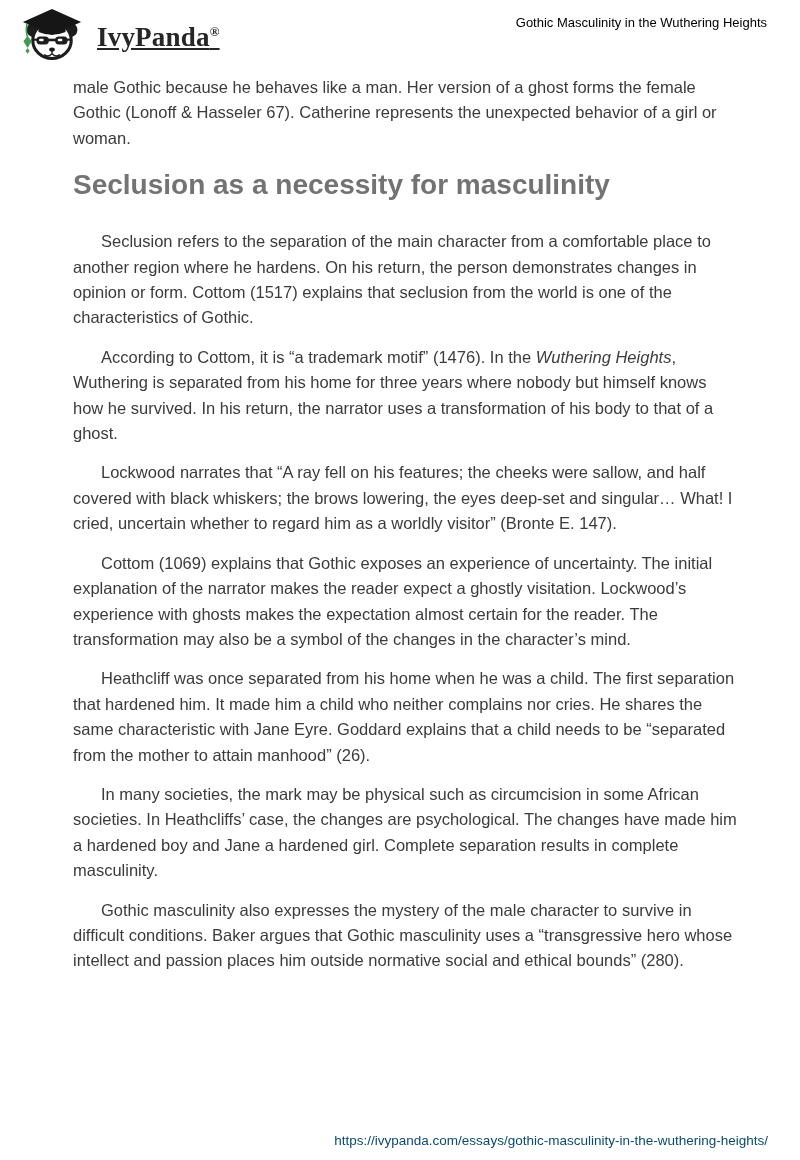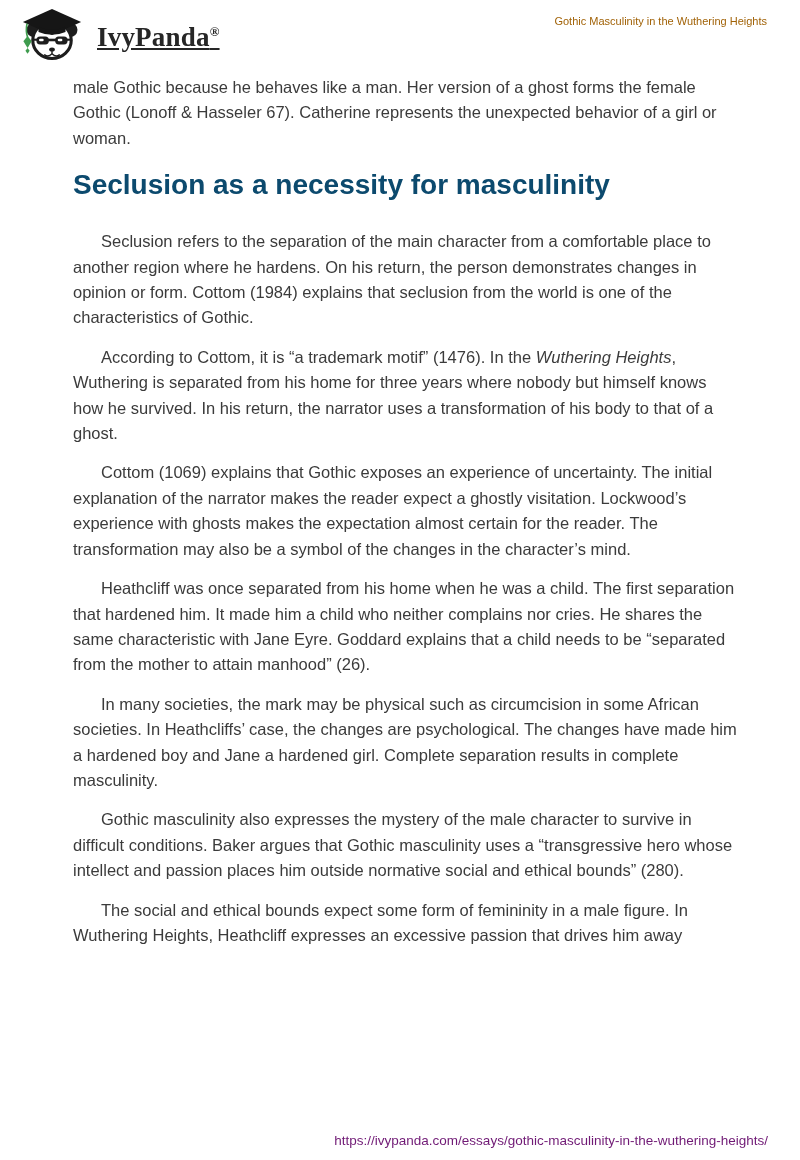--- a/index.html
+++ b/index.html
@@ -47,56 +47,56 @@
     margin-top: 6px;
     text-decoration: underline;
   }
   .logo-text sup {
     font-size: 13px;
     font-weight: 700;
     vertical-align: super;
     line-height: 0;
   }
   .running-title {
-    font-size: 11px;
-    color: #a16207;
+    font-size: 13px;
+    color: #000000;
     margin-top: 7px;
     text-align: right;
   }
 
   
   .content {
     padding: 9px 62px 0 73px;
   }
   .content p {
     font-size: 16.5px;
     line-height: 25.4px;
     margin: 0 0 14px 0;
     color: #3b3b3b;
   }
   .content p.indented {
     text-indent: 28px;
   }
   h1.section-heading {
     font-size: 28px;
     font-weight: 700;
-    color: #0c4a6e;
+    color: #737373;
     line-height: 32px;
     margin: 18px 0 28px 0;
     letter-spacing: 0;
   }
   em { }
 
   
   .footer {
     position: absolute;
     right: 32px;
     bottom: 12px;
     font-size: 13.5px;
-    color: #701a75;
+    color: #0c4a6e;
     text-decoration: none;
   }
 </style>
 </head>
 <body>
 
 <div class="page">
 
   <div class="header">
     <div class="logo">
@@ -128,31 +128,31 @@
       <div class="logo-text"><span>IvyPanda</span><sup>®</sup></div>
     </div>
     <div class="running-title">Gothic Masculinity in the Wuthering Heights</div>
   </div>
 
   <div class="content">
     <p>male Gothic because he behaves like a man. Her version of a ghost forms the female Gothic (Lonoff &amp; Hasseler 67). Catherine represents the unexpected behavior of a girl or woman.</p>
 
     <h1 class="section-heading">Seclusion as a necessity for masculinity</h1>
 
-    <p class="indented">Seclusion refers to the separation of the main character from a comfortable place to another region where he hardens. On his return, the person demonstrates changes in opinion or form. Cottom (1984) explains that seclusion from the world is one of the characteristics of Gothic.</p>
+    <p class="indented">Seclusion refers to the separation of the main character from a comfortable place to another region where he hardens. On his return, the person demonstrates changes in opinion or form. Cottom (1517) explains that seclusion from the world is one of the characteristics of Gothic.</p>
 
     <p class="indented"><span>According to Cottom, it is “a trademark motif” (1476). In the </span><em>Wuthering Heights</em><span>, Wuthering is separated from his home for three years where nobody but himself knows how he survived. In his return, the narrator uses a transformation of his body to that of a ghost.</span></p>
 
+    <p class="indented">Lockwood narrates that “A ray fell on his features; the cheeks were sallow, and half covered with black whiskers; the brows lowering, the eyes deep-set and singular… What! I cried, uncertain whether to regard him as a worldly visitor” (Bronte E. 147).</p>
 
     <p class="indented">Cottom (1069) explains that Gothic exposes an experience of uncertainty. The initial explanation of the narrator makes the reader expect a ghostly visitation. Lockwood’s experience with ghosts makes the expectation almost certain for the reader. The transformation may also be a symbol of the changes in the character’s mind.</p>
 
     <p class="indented">Heathcliff was once separated from his home when he was a child. The first separation that hardened him. It made him a child who neither complains nor cries. He shares the same characteristic with Jane Eyre. Goddard explains that a child needs to be “separated from the mother to attain manhood” (26).</p>
 
     <p class="indented">In many societies, the mark may be physical such as circumcision in some African societies. In Heathcliffs’ case, the changes are psychological. The changes have made him a hardened boy and Jane a hardened girl. Complete separation results in complete masculinity.</p>
 
     <p class="indented">Gothic masculinity also expresses the mystery of the male character to survive in difficult conditions. Baker argues that Gothic masculinity uses a “transgressive hero whose intellect and passion places him outside normative social and ethical bounds” (280).</p>
 
-    <p class="indented">The social and ethical bounds expect some form of femininity in a male figure. In Wuthering Heights, Heathcliff expresses an excessive passion that drives him away</p>
   </div>
 
   <a class="footer" href="#">https://ivypanda.com/essays/gothic-masculinity-in-the-wuthering-heights/</a>
 
 </div>
 
 </body></html>

